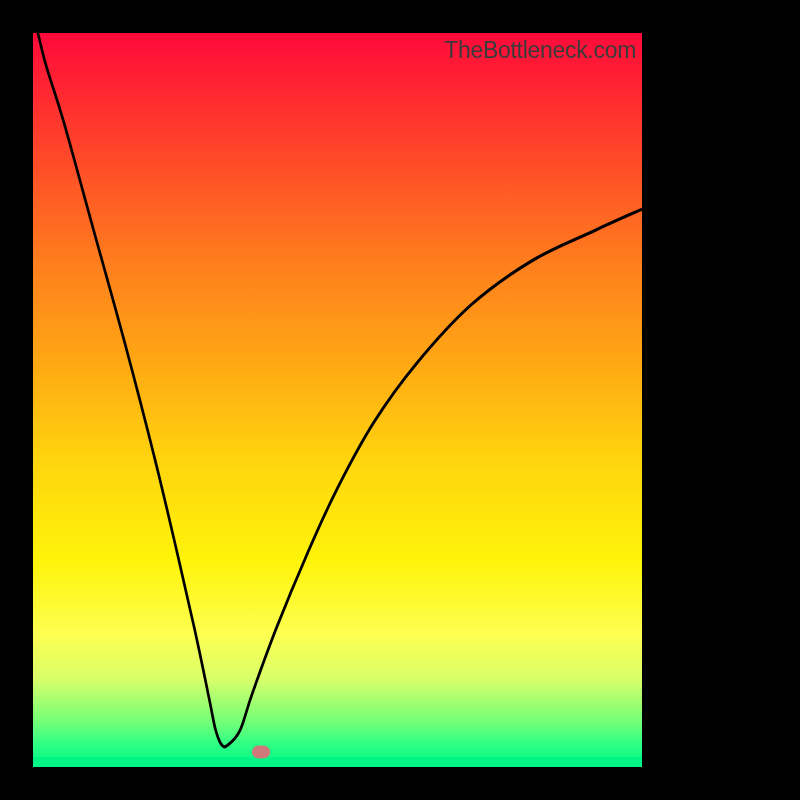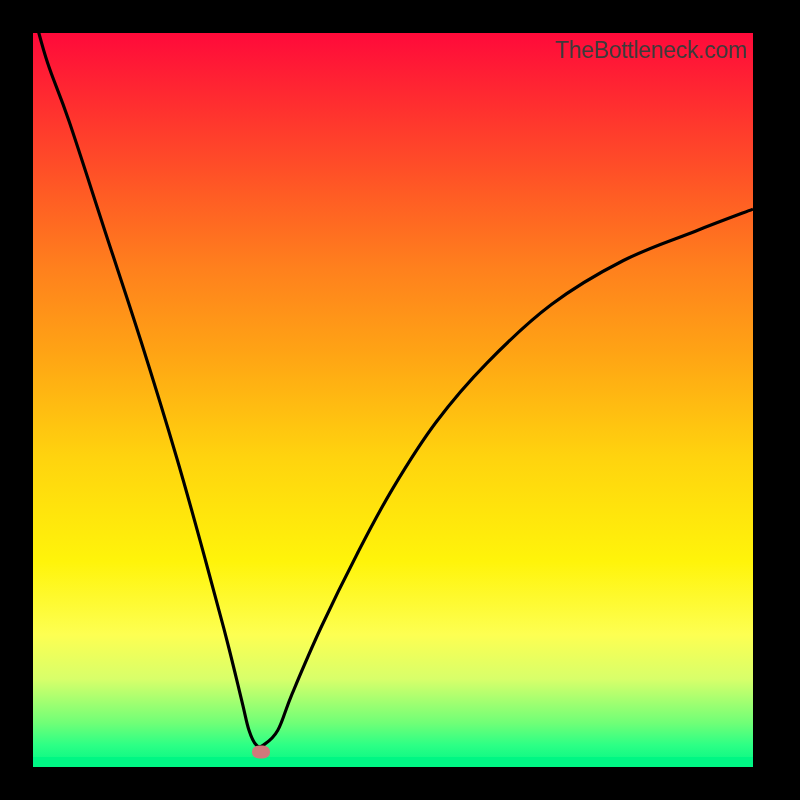--- a/index.html
+++ b/index.html
@@ -10,21 +10,21 @@
     position: absolute;
     left: 0; top: 0;
     width: 800px; height: 800px;
     background: #000;
   }
 
   .plot {
     position: absolute;
     left: 33px;
     top: 33px;
-    width: 720px;
+    width: 609px;
     height: 734px;
     background: linear-gradient(to bottom,
       #ff0a3a 0%,
       #ff2f2f 10%,
       #ff5c24 22%,
       #ff801d 32%,
       #ffa514 44%,
       #ffd40e 58%,
       #fff40a 72%,
       #fdff52 82%,

